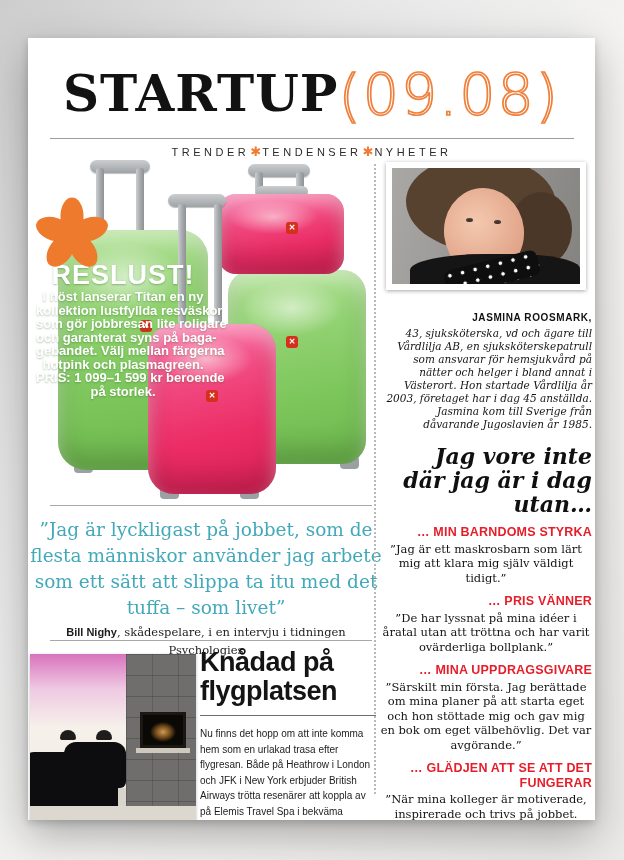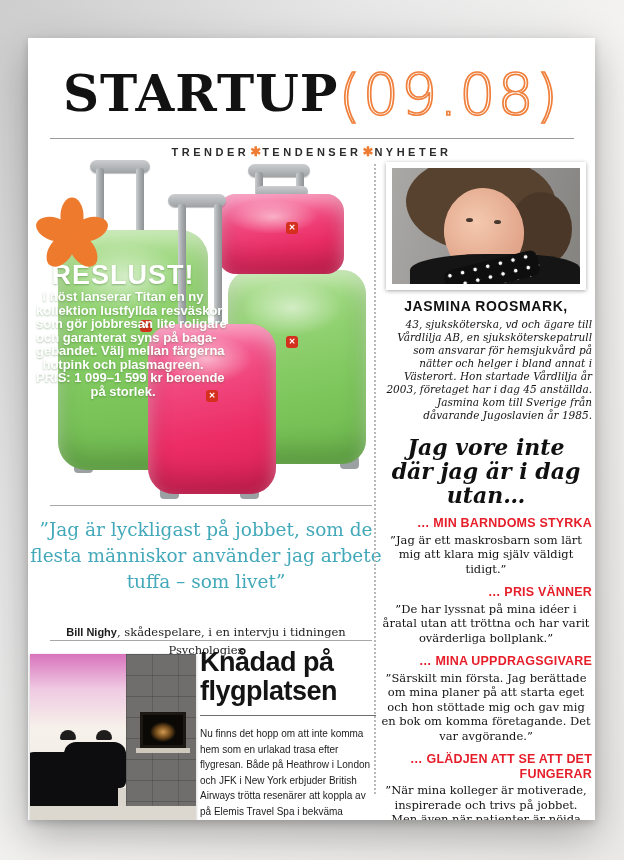--- a/index.html
+++ b/index.html
@@ -16,21 +16,21 @@
   
   .masthead{position:absolute;top:24px;left:0;right:0;text-align:center;white-space:nowrap;}
   .mast-title{font-family:"DejaVu Serif",serif;font-weight:900;font-size:50px;letter-spacing:1px;color:#121212;}
   .mast-issue{font-family:"DejaVu Sans",sans-serif;font-weight:200;font-size:57px;color:#ef7f3a;letter-spacing:2px;vertical-align:-4px;}
   @supports (-webkit-text-stroke:1px red){
     .mast-issue{color:transparent;-webkit-text-stroke:1.7px #ef7f3a;}
   }
   .rule{position:absolute;height:1px;background:#9c9c9c;}
   .rule-top{top:100px;left:22px;width:524px;}
   .tagline{position:absolute;top:106px;left:0;right:0;text-align:center;
-    font-weight:700;font-size:11px;letter-spacing:3.5px;color:#2b2b2b;}
+    font-weight:400;font-size:11px;letter-spacing:3.5px;color:#2b2b2b;}
   .tagline .star{color:#ee7c33;font-size:13px;letter-spacing:0;margin:0 1px;}
   
   .feature{position:absolute;left:0;top:122px;width:348px;height:346px;}
   .flower{position:absolute;left:8px;top:36px;width:72px;height:78px;}
   .post{position:absolute;width:8px;background:linear-gradient(90deg,#cdcfd1,#a4a8ab 55%,#8e9295);border-radius:3px;}
   .hbar{position:absolute;height:13px;background:linear-gradient(#cbcdcf,#9fa3a6);border-radius:7px;box-shadow:0 1px 1px rgba(0,0,0,.25);}
   .foot{position:absolute;width:19px;height:13px;background:#9ba0a3;border-radius:4px;}
   .case{position:absolute;box-shadow:inset 0 10px 18px rgba(255,255,255,.40),inset 0 -16px 26px rgba(0,0,0,.18);}
   .case-green{background:linear-gradient(168deg,#b6e39c 0%,#90d170 35%,#7ec75d 62%,#6cb74c 100%);}
   .case-pink{background:linear-gradient(168deg,#f97cad 0%,#f1487f 35%,#ec2d66 65%,#d92055 100%);}
@@ -79,24 +79,24 @@
   .hair{position:absolute;left:14px;top:-12px;width:150px;height:96px;background:#57412f;border-radius:48% 52% 46% 54%;}
   .hair2{position:absolute;left:118px;top:24px;width:62px;height:74px;background:#4b3727;border-radius:50%;}
   .face{position:absolute;left:52px;top:20px;width:80px;height:88px;border-radius:50%;
     background:radial-gradient(circle at 42% 38%,#f4c9af,#dfa186 75%);transform:rotate(-7deg);}
   .eye{position:absolute;width:7px;height:4px;background:#47382e;border-radius:50%;}
   .mouth{position:absolute;left:74px;top:86px;width:22px;height:6px;border-radius:0 0 12px 12px;background:#b06a58;}
   .clothes{position:absolute;left:18px;bottom:-6px;width:170px;height:36px;background:#151515;border-radius:45% 40% 0 0;}
   .scarf{position:absolute;left:52px;bottom:-2px;width:96px;height:26px;transform:rotate(-14deg);
     background:#0e0e0e;border-radius:8px;
     background-image:radial-gradient(circle,#fff 1.6px,transparent 2.2px);background-size:13px 11px;}
-  .profile-name{margin-top:8px;font-weight:700;font-size:14px;letter-spacing:.6px;color:#111;}
+  .profile-name{margin-top:22px;font-weight:700;font-size:10px;letter-spacing:.6px;color:#111;text-align:right;}
   .profile-bio{margin-top:4px;font-family:"DejaVu Serif",serif;font-style:italic;font-size:10.5px;line-height:13px;color:#141414;text-align:right;}
   .profile-heading{margin-top:13px;font-family:"DejaVu Serif",serif;font-style:italic;font-weight:700;
-    font-size:22px;line-height:24px;color:#101010;}
+    font-size:22px;line-height:24px;color:#101010;text-align:right;}
   .qa-heading{margin-top:9px;font-weight:700;font-size:12.5px;line-height:14.5px;color:#e61e2a;letter-spacing:.2px;text-align:right;}
   .qa-body{margin-top:2px;font-family:"DejaVu Serif",serif;font-size:11.5px;line-height:14.5px;color:#141414;}
 </style>
 </head>
 <body>
 
 <div class="page">
 
   <div class="masthead">
     <span class="mast-title">STARTUP</span><span class="mast-issue">(09.08)</span>
@@ -164,20 +164,21 @@
       <div class="badge-line">hotpink och plasmagreen.</div>
       <div class="badge-line">PRIS: 1 099–1 599 kr beroende</div>
       <div class="badge-line">på storlek.</div>
     </div>
   </div>
 
   <div class="rule rule-mid1"></div>
   <div class="quote">
     <div>”Jag är lyckligast på jobbet, som de</div>
     <div>flesta människor använder jag arbete</div>
+    <div>som ett sätt att slippa ta itu med det</div>
     <div>tuffa – som livet”</div>
   </div>
   <div class="quote-attr">
     <span class="attr-name">Bill Nighy</span><span class="attr-rest">, skådespelare, i en intervju i tidningen Psychologies</span>
   </div>
   <div class="rule rule-mid2"></div>
 
   <div class="spa-photo">
     <div class="spa-wall-pink"></div>
     <div class="spa-wall-dark"></div>
@@ -219,18 +220,18 @@
     <div class="profile-heading">
       <div>Jag vore inte</div>
       <div>där jag är i dag</div>
       <div>utan…</div>
     </div>
     <div class="qa-heading">… MIN BARNDOMS STYRKA</div>
     <div class="qa-body">”Jag är ett maskrosbarn som lärt mig att klara mig själv väldigt tidigt.”</div>
     <div class="qa-heading">… PRIS VÄNNER</div>
     <div class="qa-body">”De har lyssnat på mina idéer i åratal utan att tröttna och har varit ovärderliga bollplank.”</div>
     <div class="qa-heading">… MINA UPPDRAGSGIVARE</div>
-    <div class="qa-body">”Särskilt min första. Jag berättade om mina planer på att starta eget och hon stöttade mig och gav mig en bok om komma företagande. Det var avgörande.”</div>
+    <div class="qa-body">”Särskilt min första. Jag berättade om mina planer på att starta eget och hon stöttade mig och gav mig en bok om eget välbehövlig. Det var avgörande.”</div>
     <div class="qa-heading">… GLÄDJEN ATT SE ATT DET FUNGERAR</div>
     <div class="qa-body">”När mina kolleger är motiverade, inspirerade och trivs på jobbet. Men även när patienter är nöjda och när mina uppdragsgivare säger att de gillar mina nya idéer. Glädjen motiverar mig och får mig att utvecklas.</div>
   </div>
 
 </div>
 
 </body></html>

